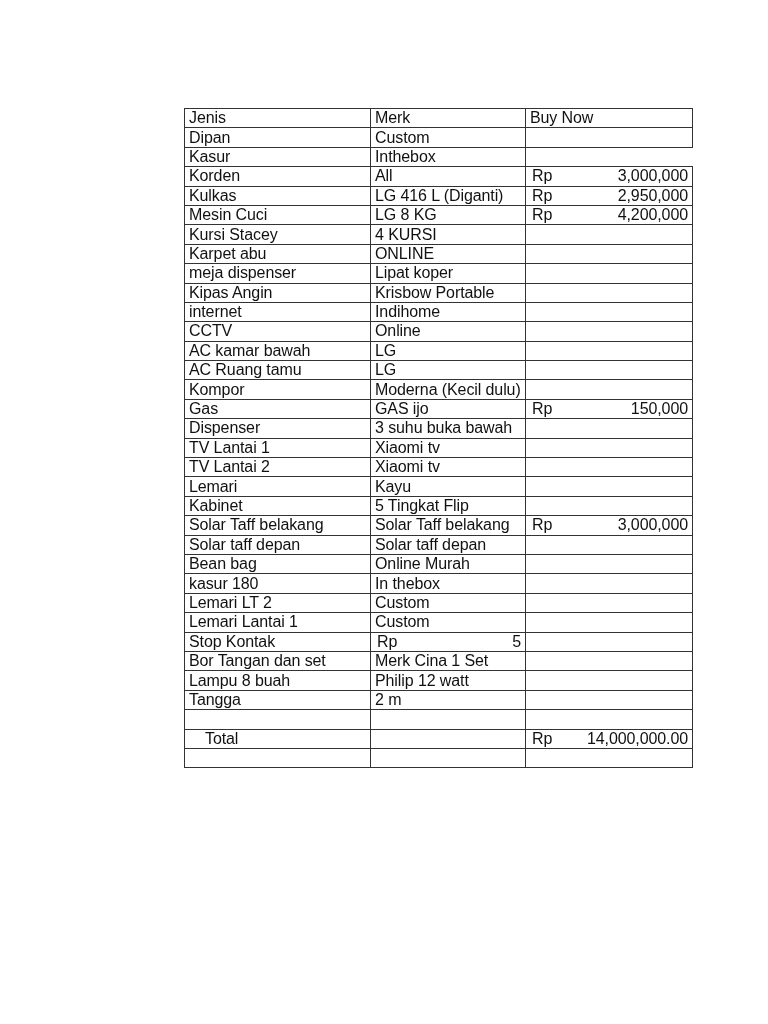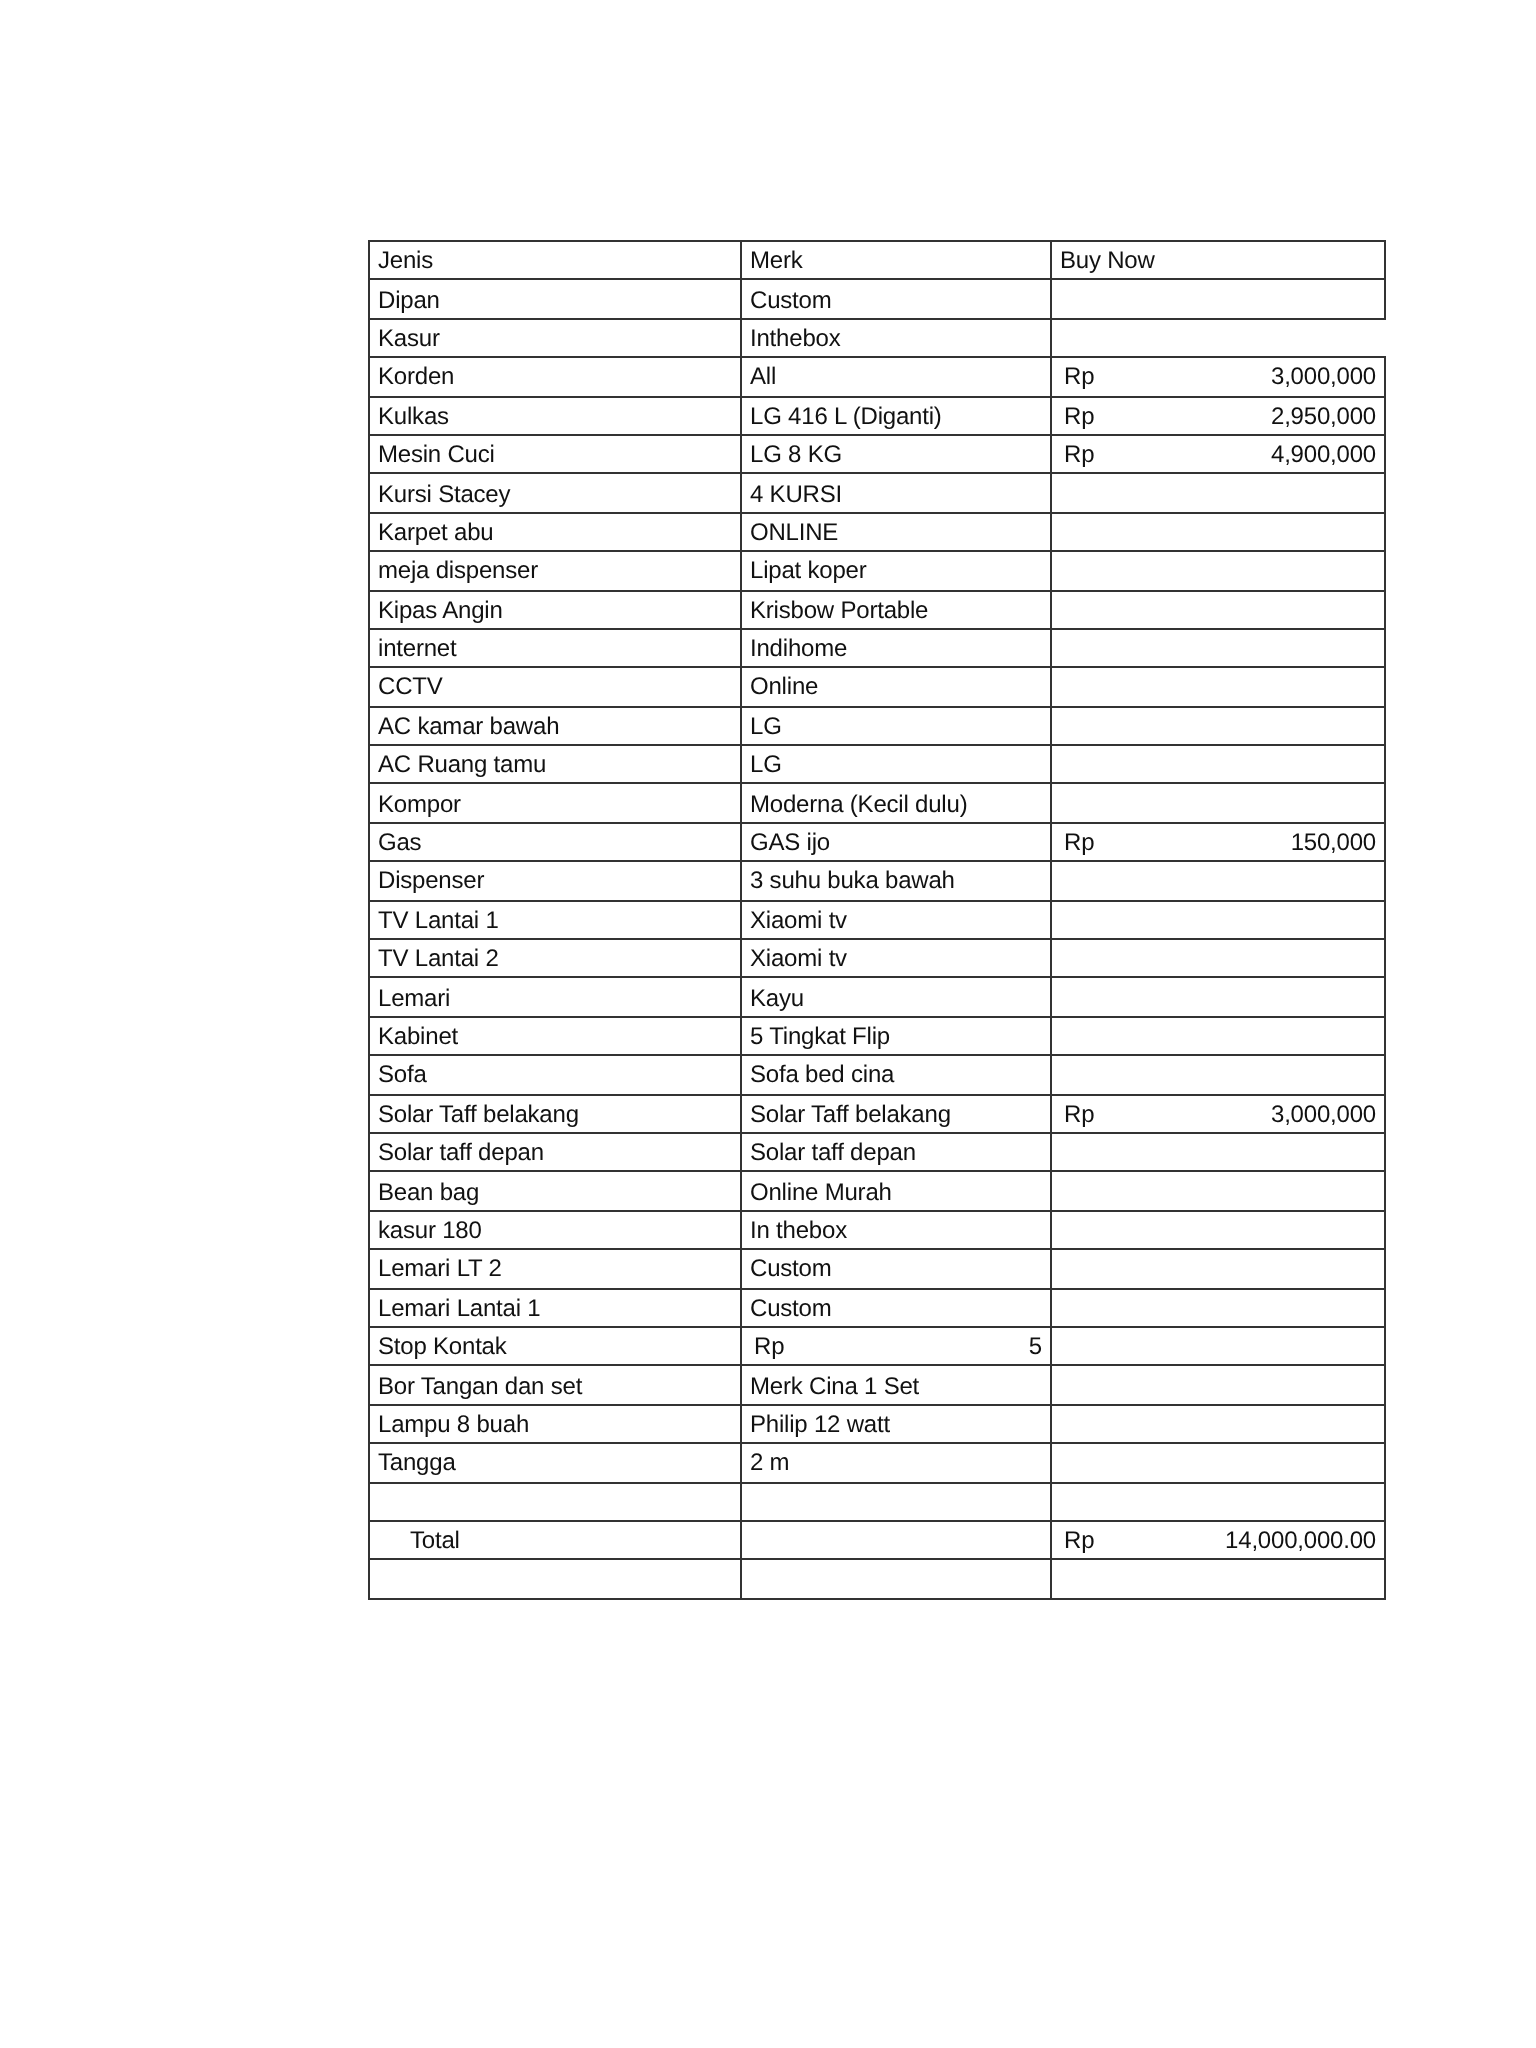--- a/index.html
+++ b/index.html
@@ -17,25 +17,25 @@
     }
     .page {
       position: absolute;
       left: 0; top: 0;
       width: 768px; height: 1024px;
       background: #ffffff;
     }
     table.sheet {
       position: absolute;
       left: 184px;
-      top: 120px;
+      top: 108px;
       width: 508px;
       border-collapse: collapse;
       table-layout: fixed;
-      font-size: 12px;
+      font-size: 16px;
       line-height: 1;
     }
     table.sheet col.c1 { width: 186px; }
     table.sheet col.c2 { width: 155px; }
     table.sheet col.c3 { width: 167px; }
     table.sheet td {
       border: 1px solid #333333;
       height: 18.4px;
       padding: 0 4px;
       vertical-align: middle;
@@ -98,21 +98,21 @@
               <span>2,950,000</span>
             </div>
           </td>
         </tr>
         <tr>
           <td>Mesin Cuci</td>
           <td>LG 8 KG</td>
           <td>
             <div class="money">
               <span class="cur">Rp</span>
-              <span>4,900,000</span>
+              <span>4,200,000</span>
             </div>
           </td>
         </tr>
         <tr>
           <td>Kursi Stacey</td>
           <td>4 KURSI</td>
           <td></td>
         </tr>
         <tr>
           <td>Karpet abu</td>
@@ -180,25 +180,20 @@
           <td></td>
         </tr>
         <tr>
           <td>Lemari</td>
           <td>Kayu</td>
           <td></td>
         </tr>
         <tr>
           <td>Kabinet</td>
           <td>5 Tingkat Flip</td>
-          <td></td>
-        </tr>
-        <tr>
-          <td>Sofa</td>
-          <td>Sofa bed cina</td>
           <td></td>
         </tr>
         <tr>
           <td>Solar Taff belakang</td>
           <td>Solar Taff belakang</td>
           <td>
             <div class="money">
               <span class="cur">Rp</span>
               <span>3,000,000</span>
             </div>

